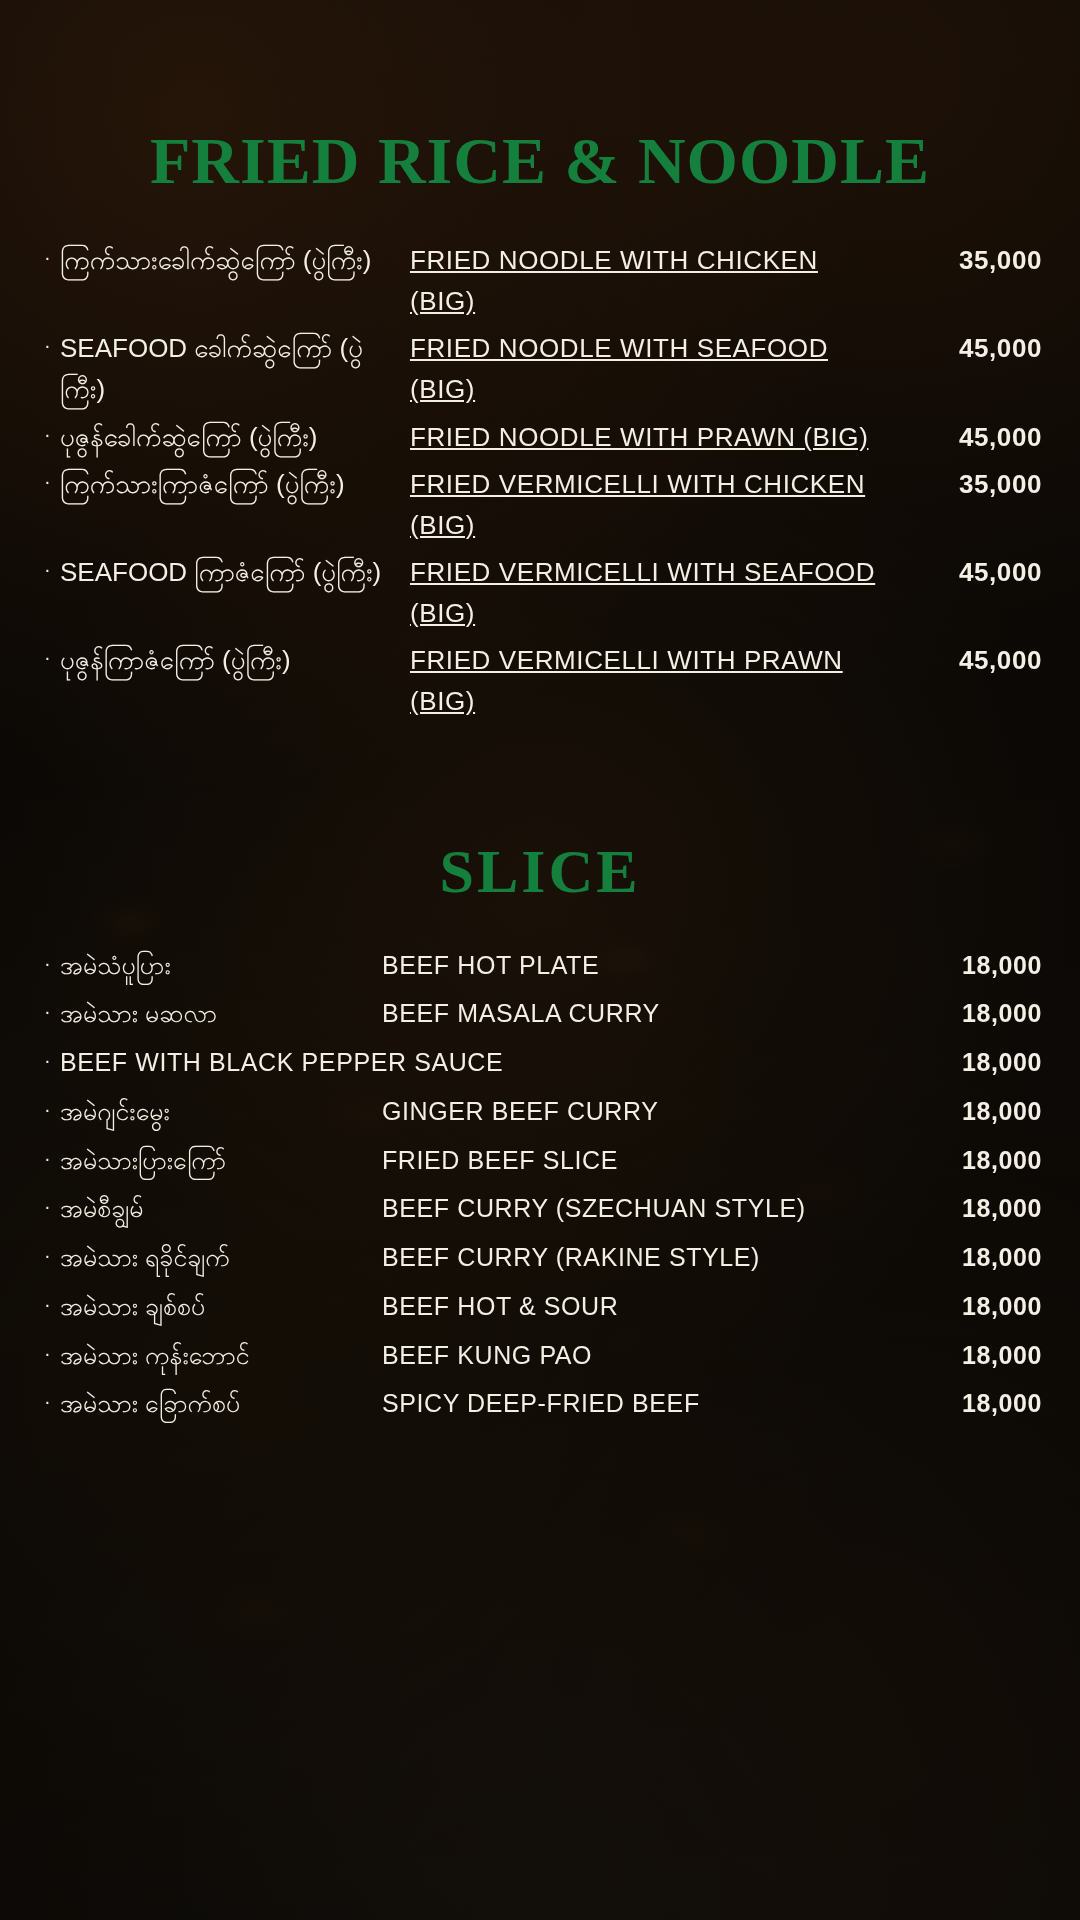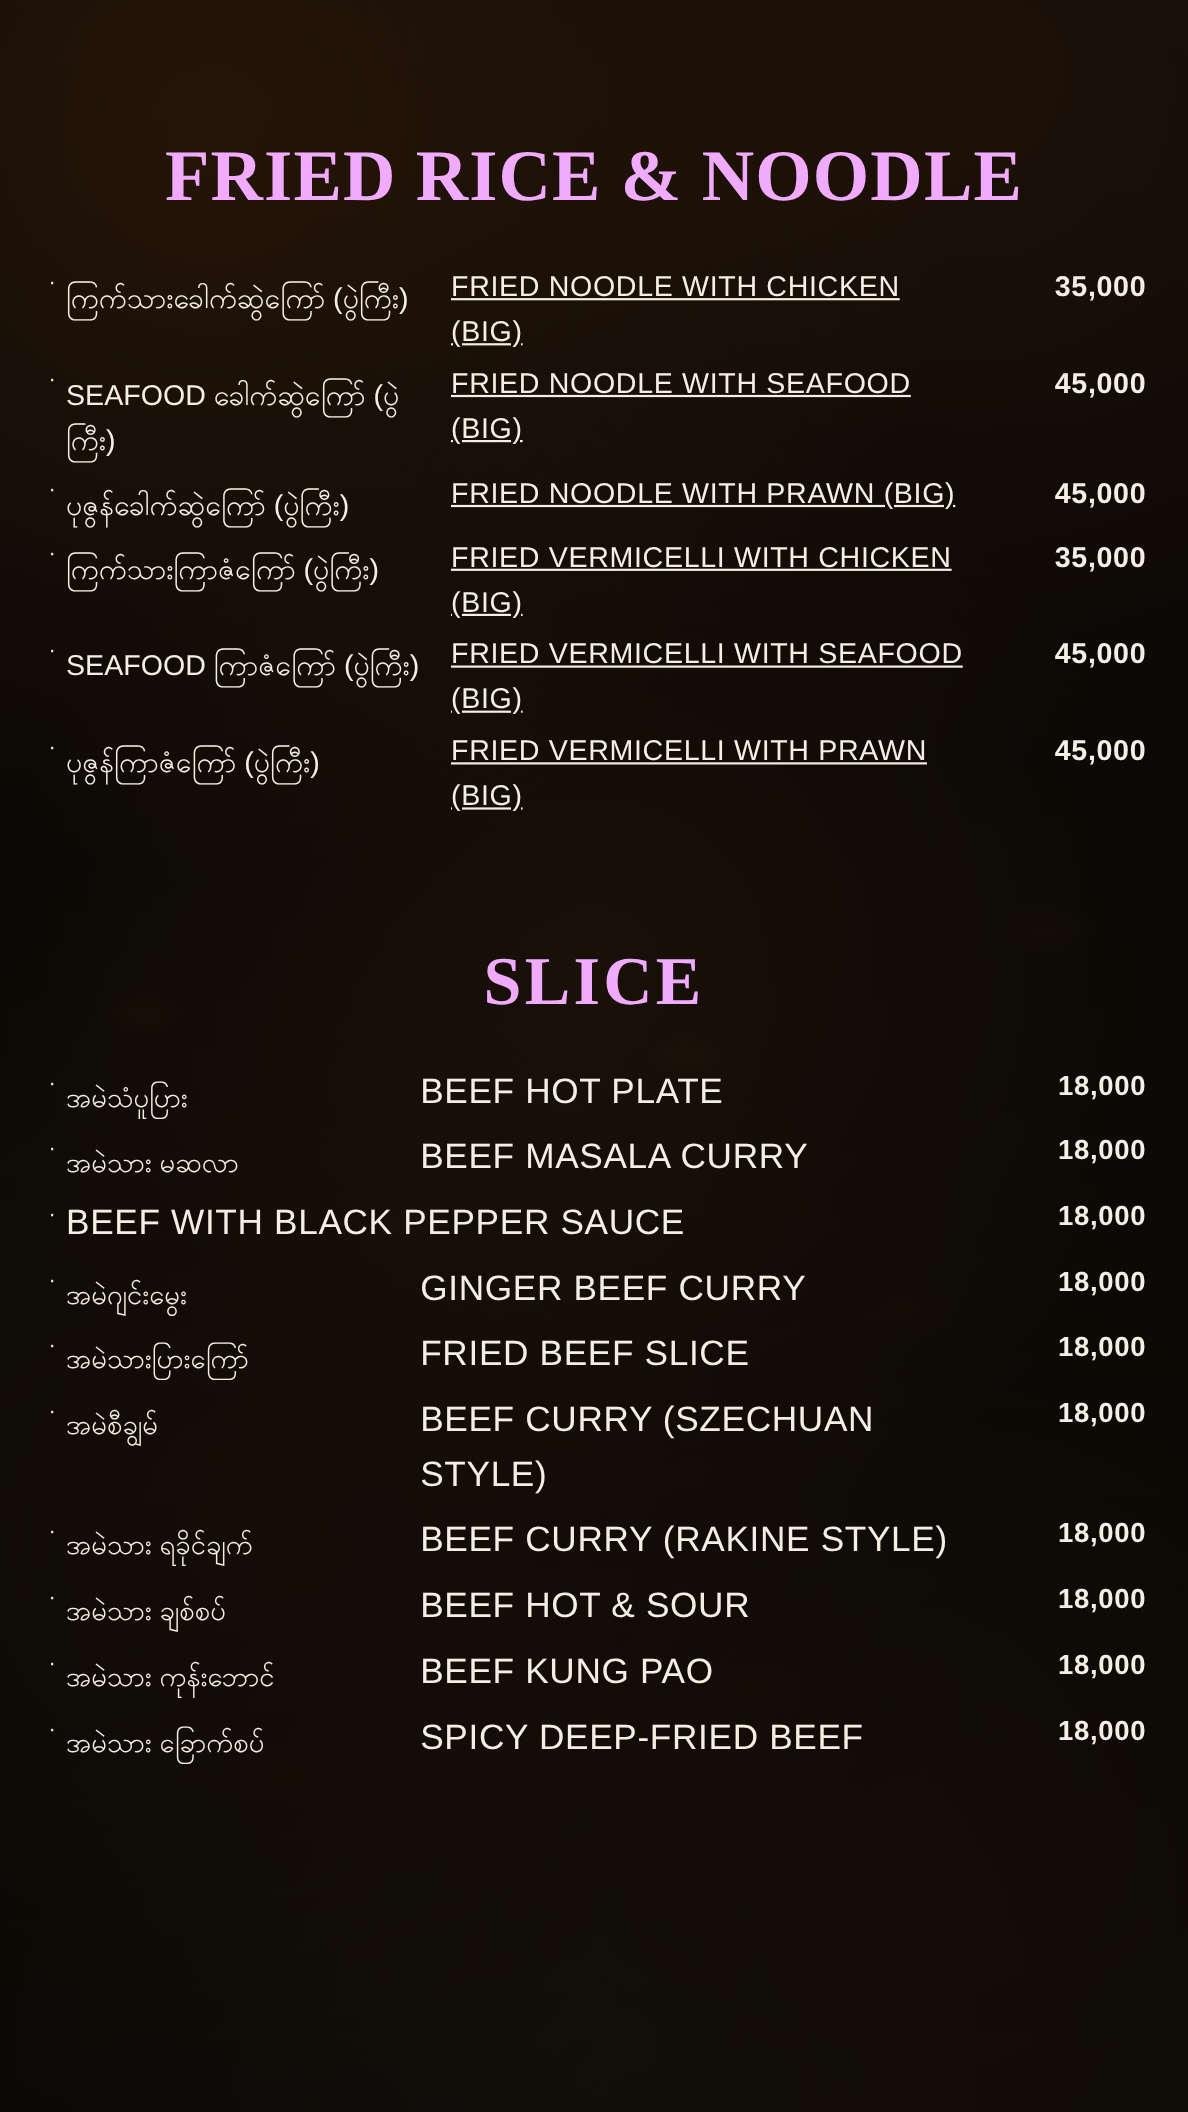--- a/index.html
+++ b/index.html
@@ -55,21 +55,21 @@
     width: 1080px;
     height: 1920px;
     box-sizing: border-box;
     padding: 0;
   }
 
   .section-title {
     text-align: center;
     font-family: "Liberation Serif", "DejaVu Serif", serif;
     font-weight: 700;
-    color: #f0abfc;
+    color: #15803d;
     letter-spacing: 2px;
   }
   .section-title.main {
     font-size: 66px;
     line-height: 1;
     padding-top: 84px;
     letter-spacing: 1px;
   }
   .section-title.beef {
     font-size: 62px;
@@ -99,25 +99,24 @@
     padding-top: 2px;
   }
   .col-my {
     flex: 0 0 330px;
     width: 330px;
     font-size: 25px;
     line-height: 1.55;
     color: #f4efe4;
     padding-right: 10px;
     box-sizing: border-box;
-    margin-top: 11px;
   }
   .col-en {
     flex: 1 1 auto;
-    font-size: 32px;
+    font-size: 25px;
     line-height: 1.55;
     letter-spacing: 0.6px;
     color: #f4efe4;
     padding-right: 12px;
     box-sizing: border-box;
   }
   .col-price {
     flex: 0 0 130px;
     width: 130px;
     text-align: right;

